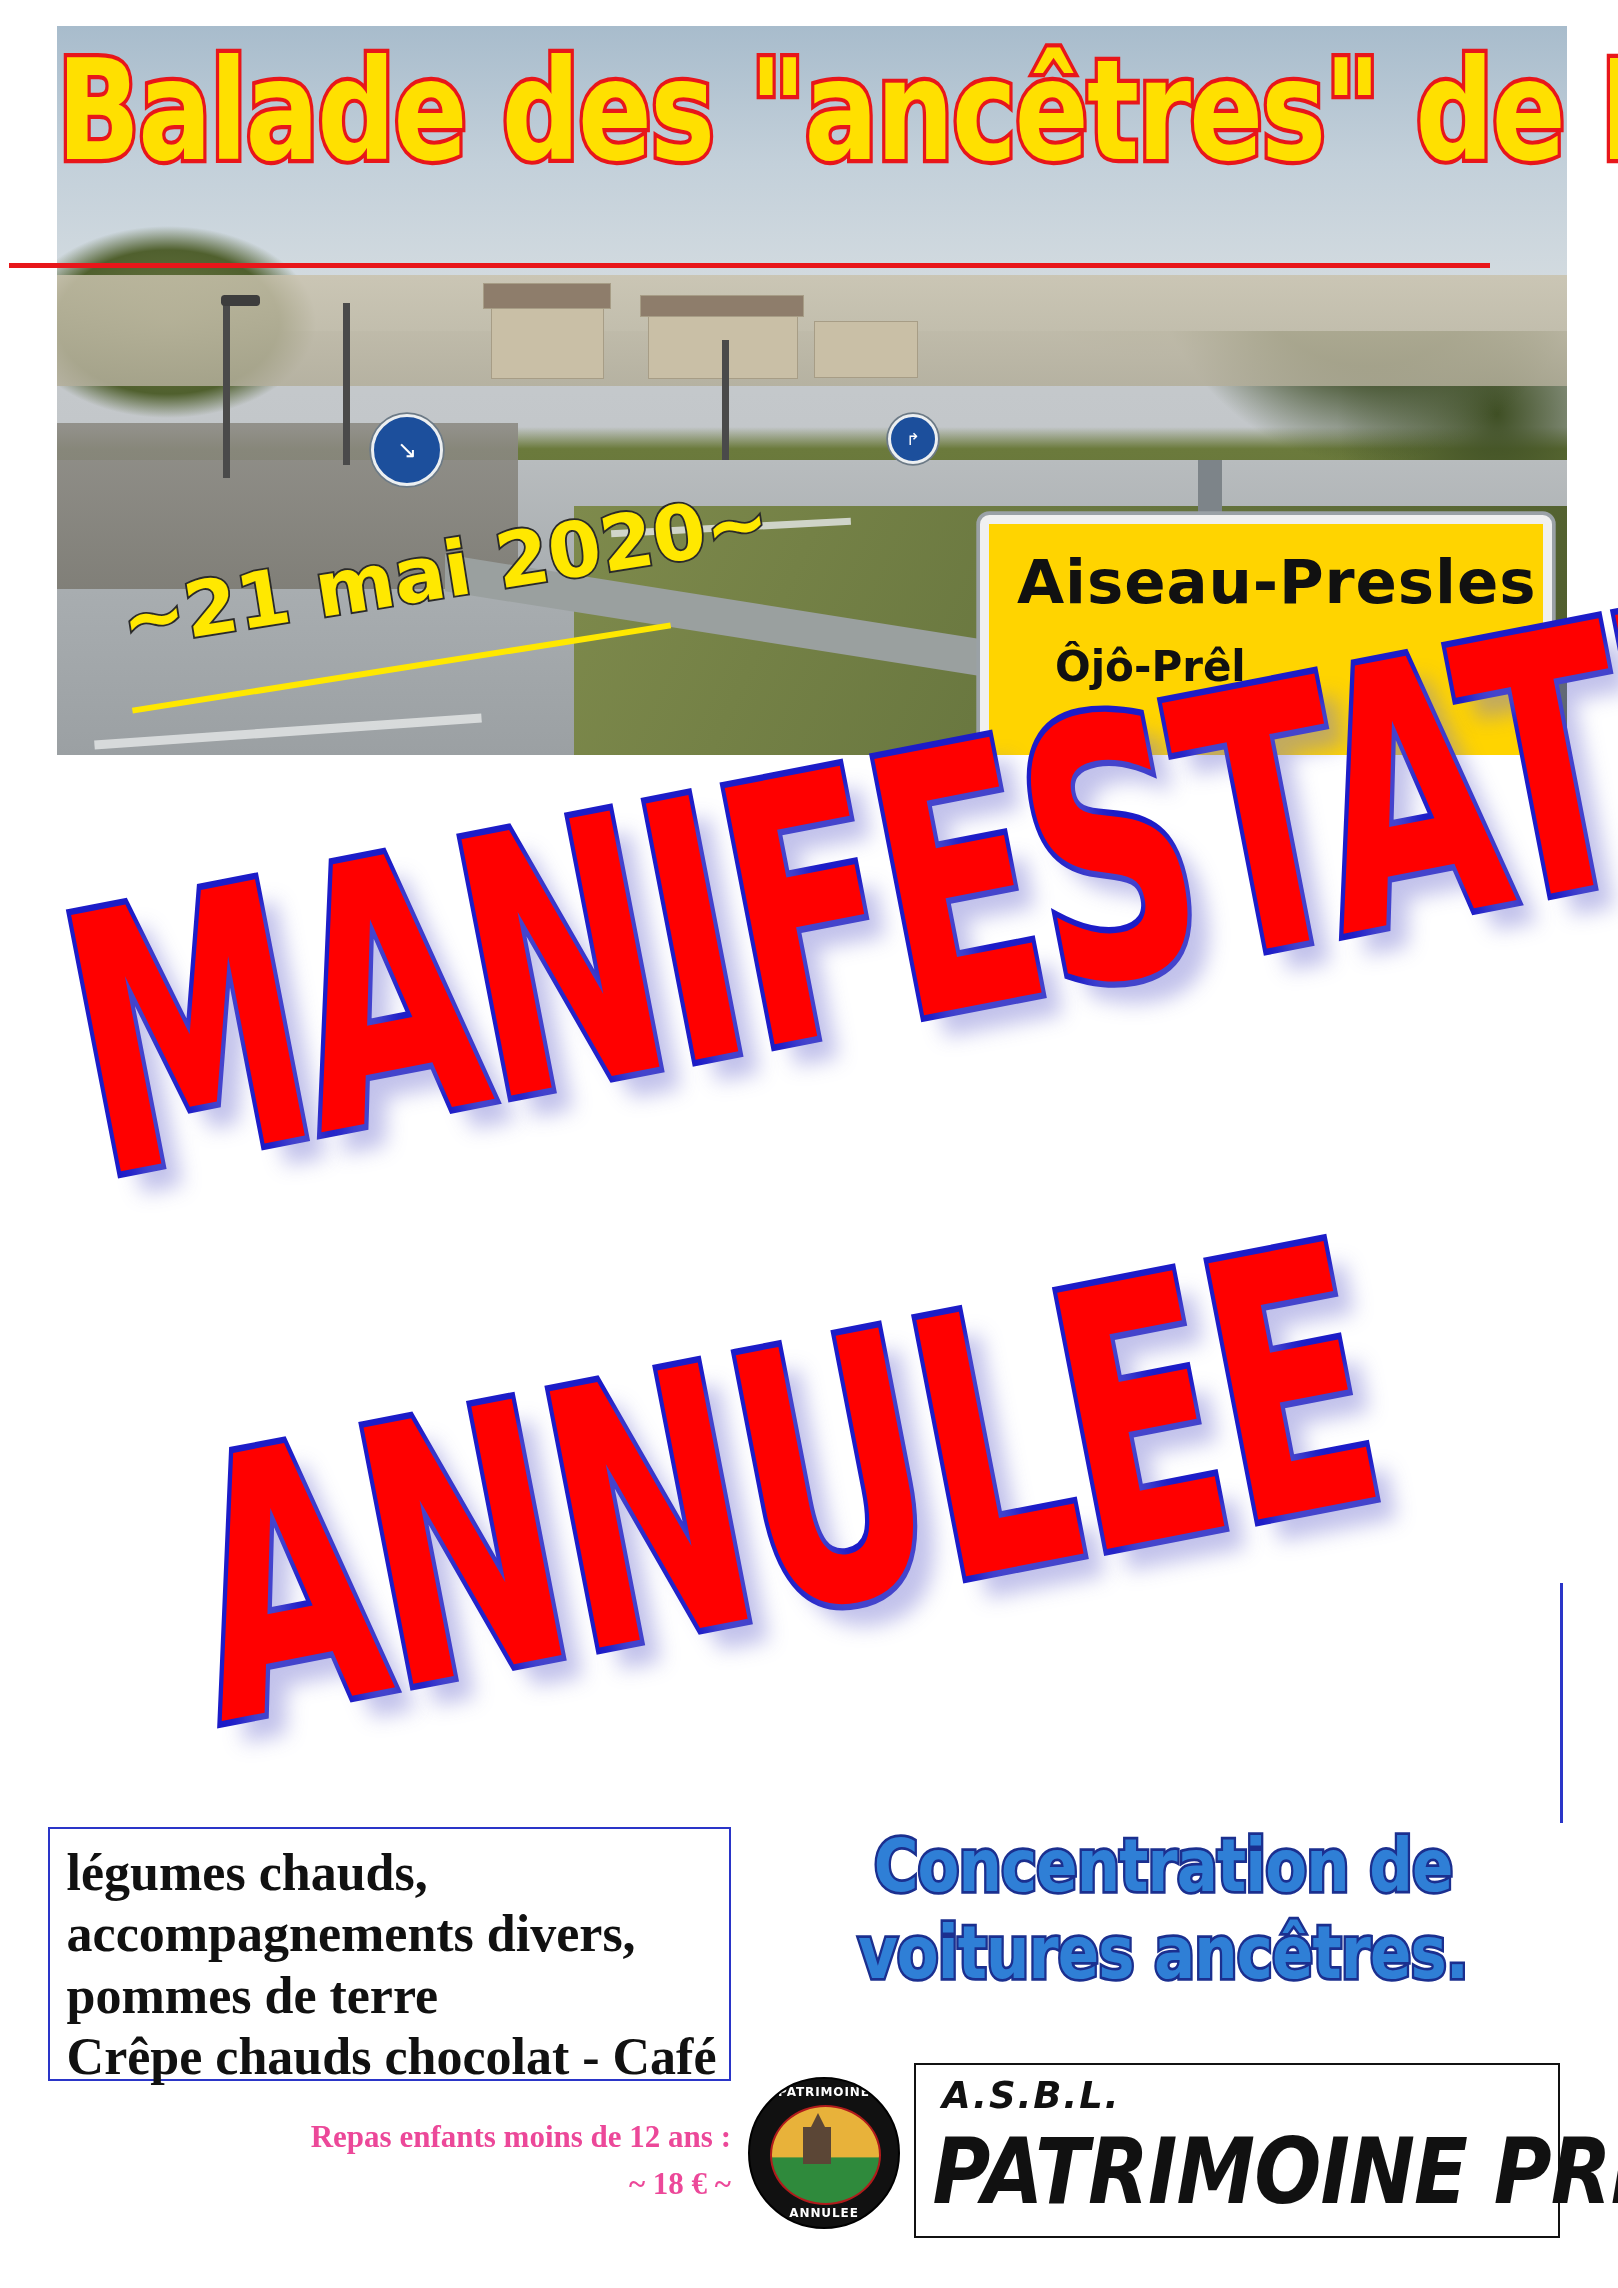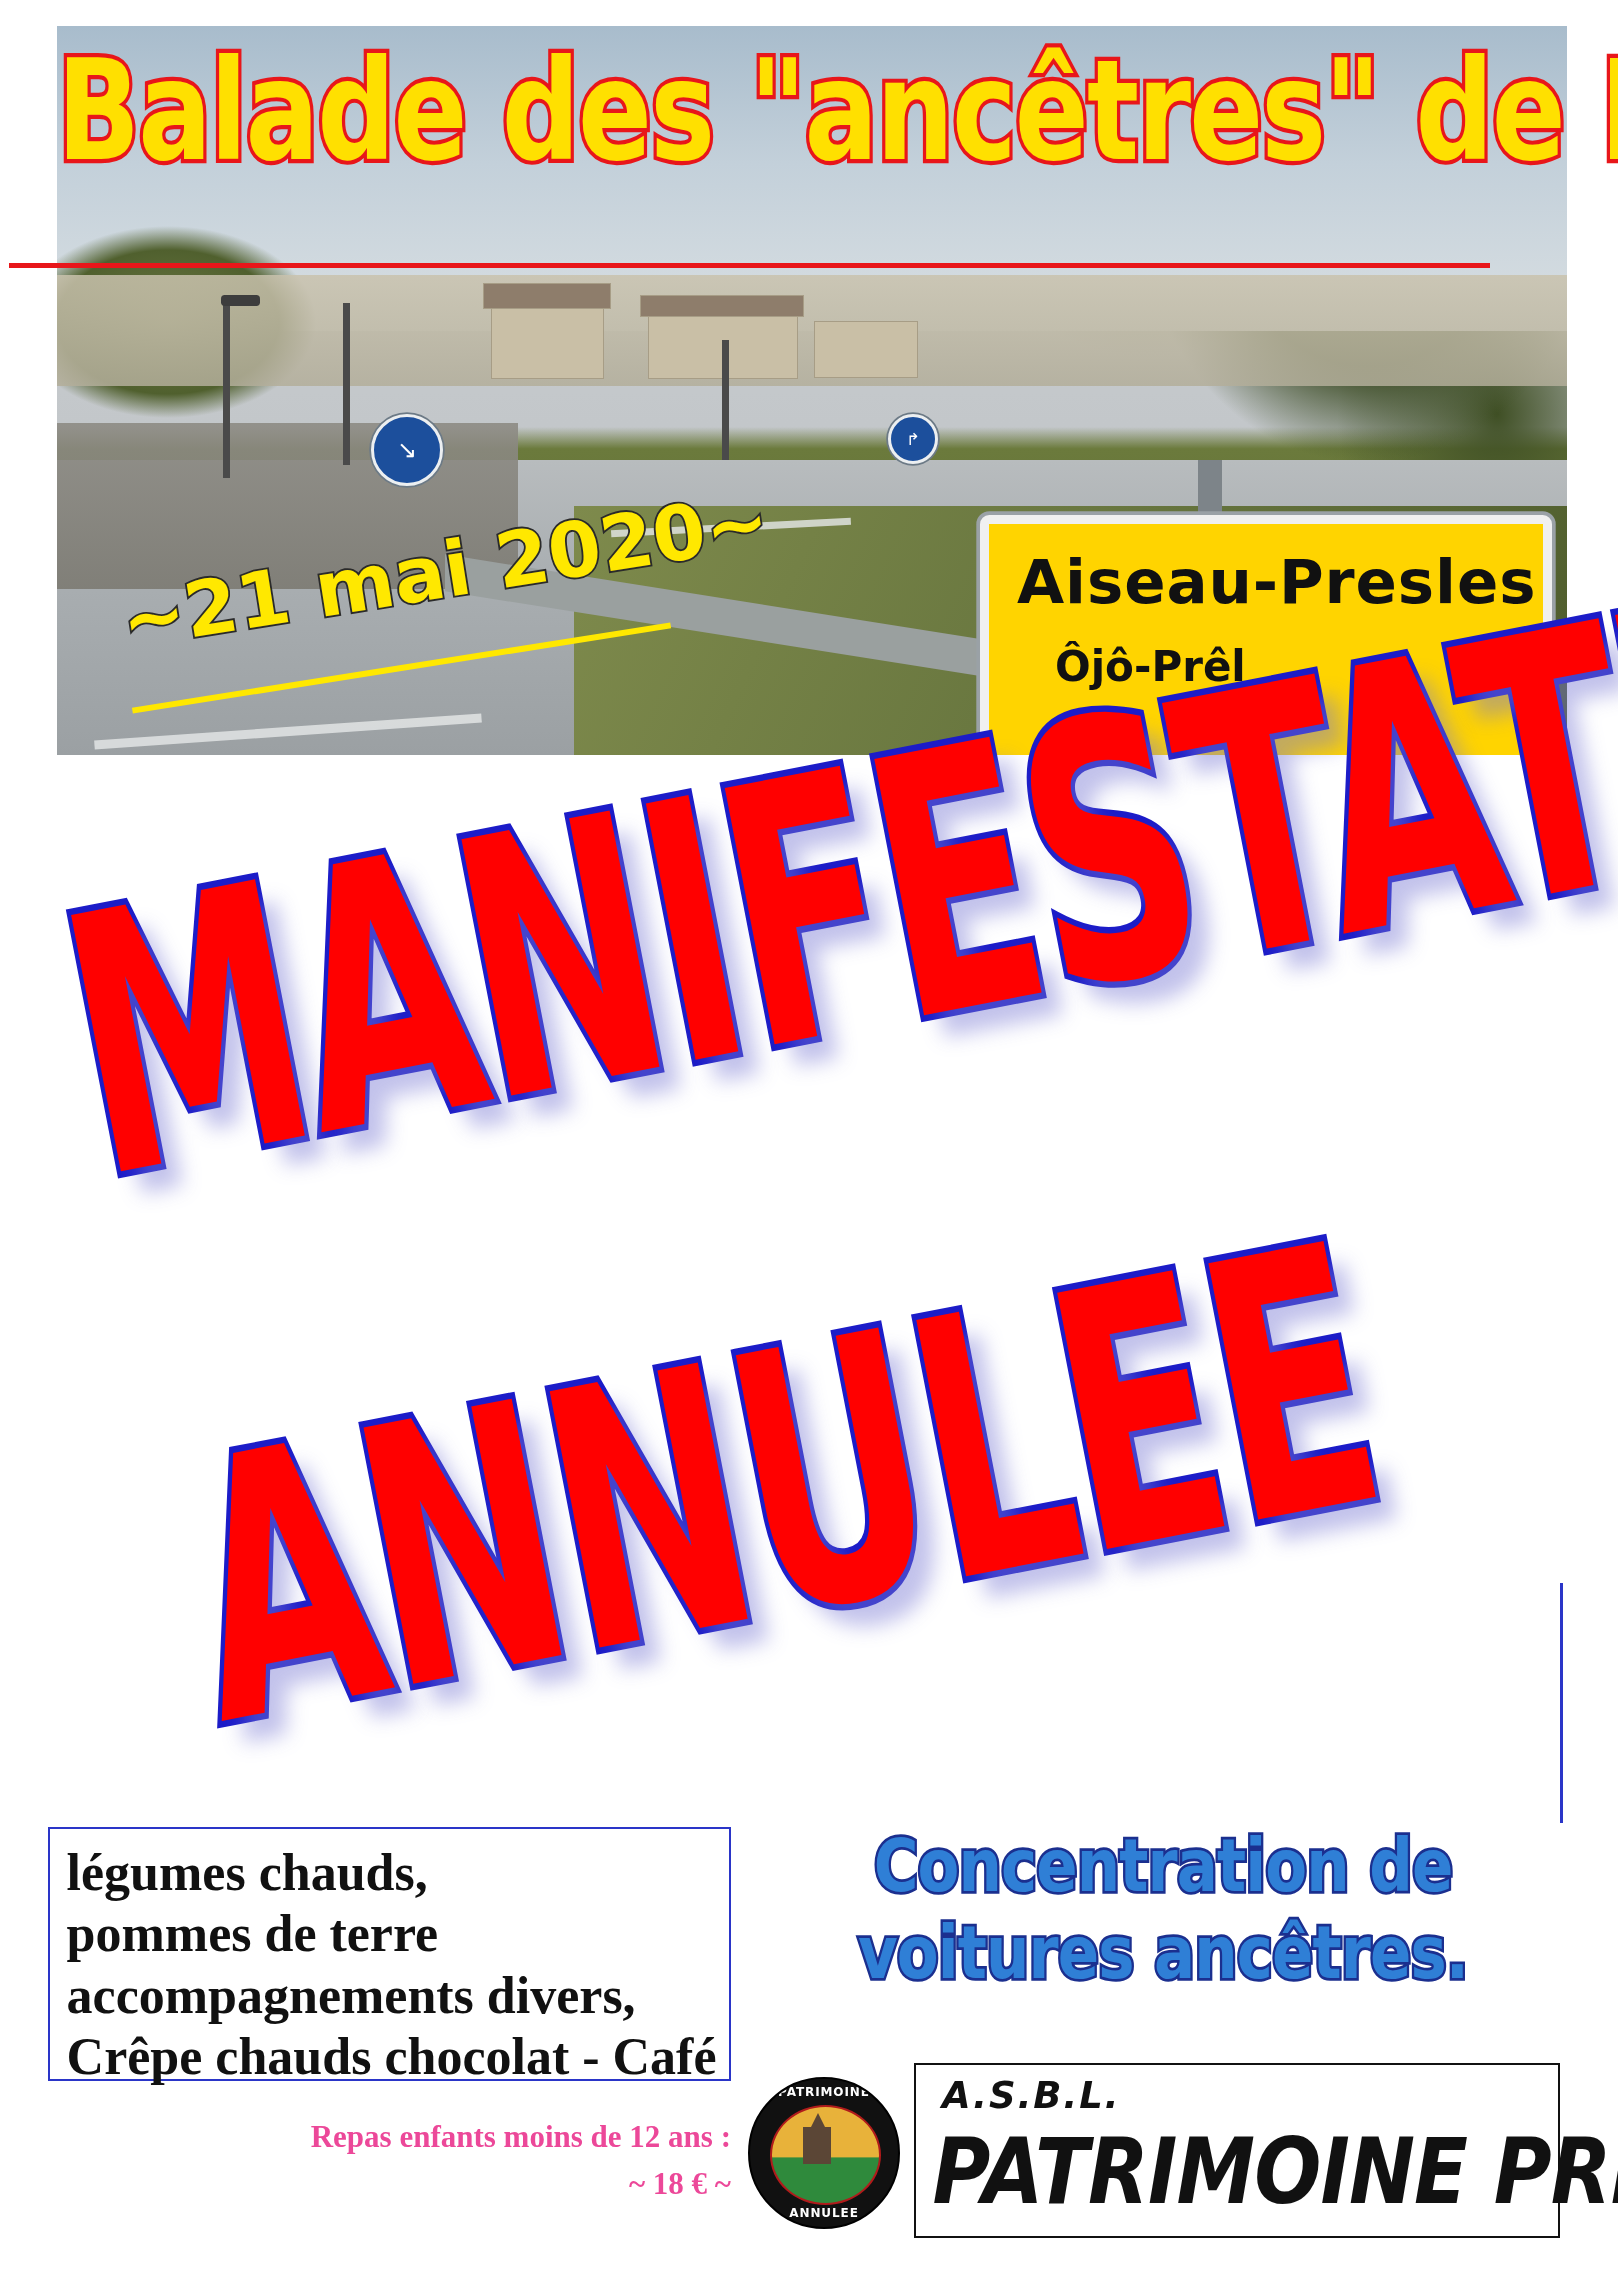--- a/index.html
+++ b/index.html
@@ -454,22 +454,22 @@
   <div class="date">~21 mai 2020~</div>
   <div class="date-rule"></div>
 
   <div class="cancel-1">MANIFESTATION</div>
   <div class="cancel-2">ANNULEE</div>
 
   <div class="right-rule"></div>
 
   <div class="menu-box">
     <div class="menu-line">légumes chauds,</div>
+    <div class="menu-line">accompagnements divers,</div>
     <div class="menu-line">pommes de terre</div>
-    <div class="menu-line">accompagnements divers,</div>
     <div class="menu-line">Crêpe chauds chocolat - Café</div>
   </div>
 
   <div class="kids-price">
     <div>Repas enfants moins de 12 ans :</div>
     <div>~ 18  € ~</div>
   </div>
 
   <div class="concentration">
     <div>Concentration de</div>

